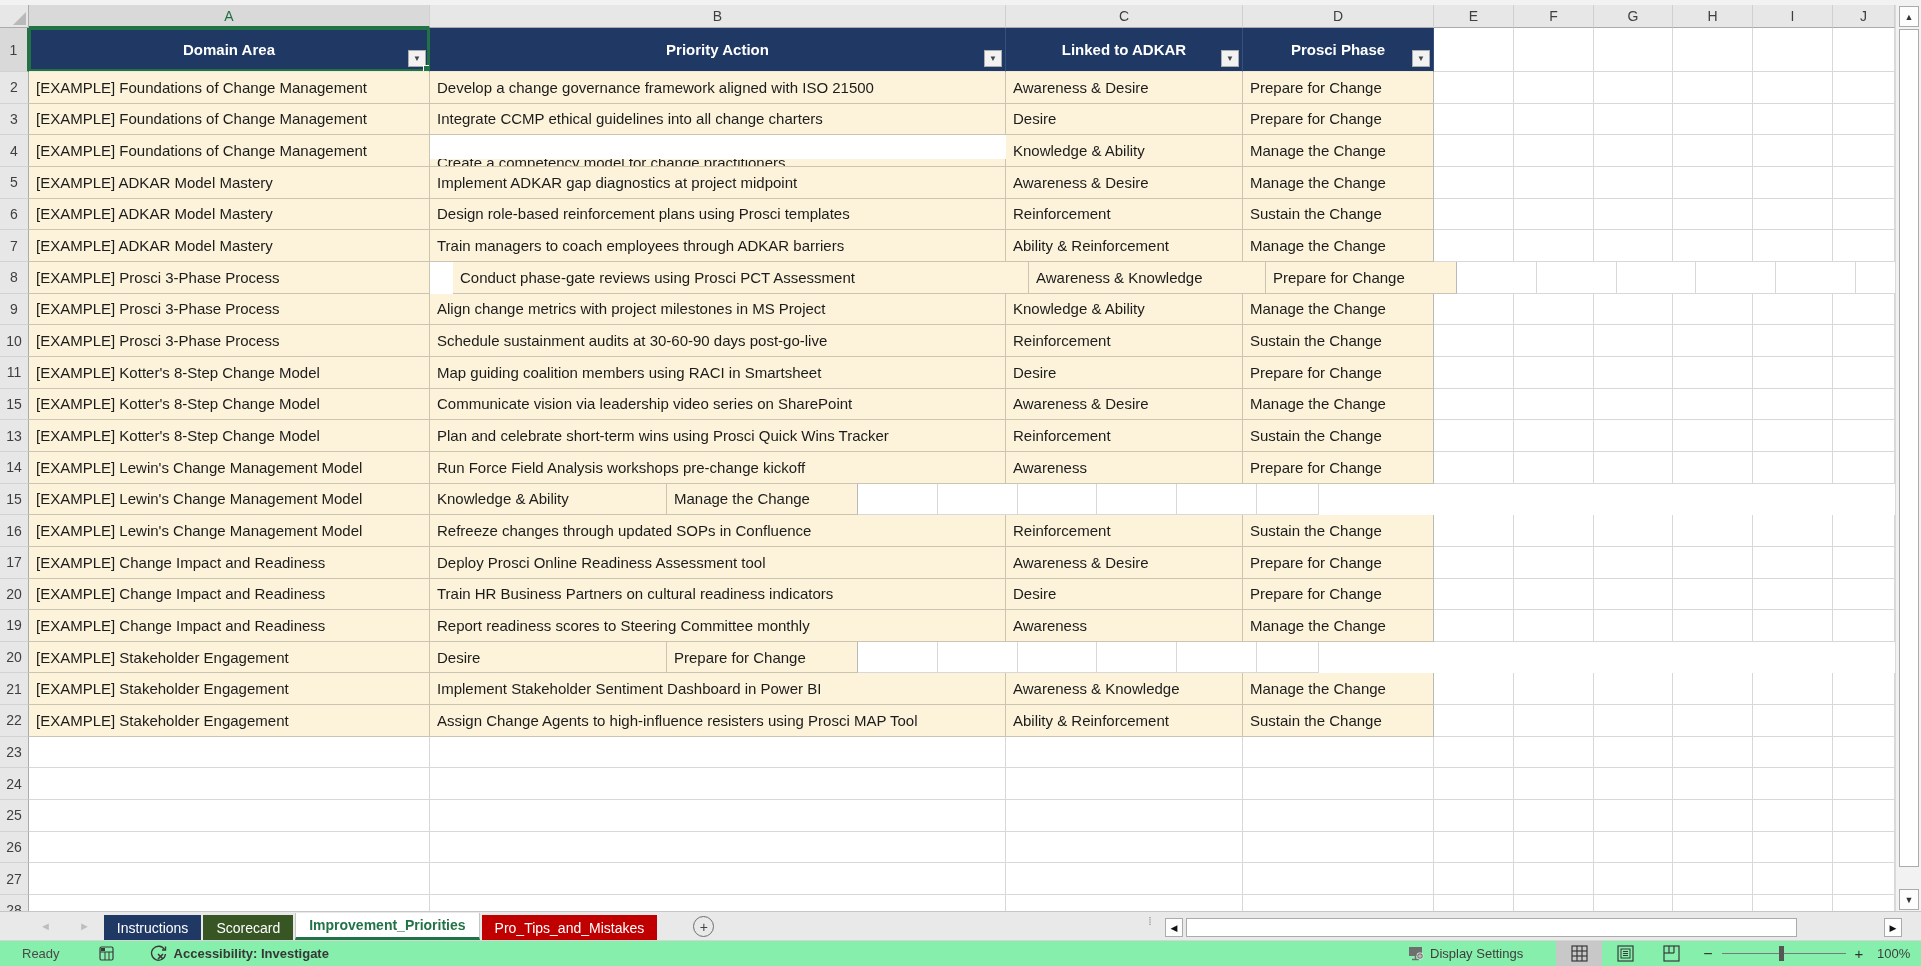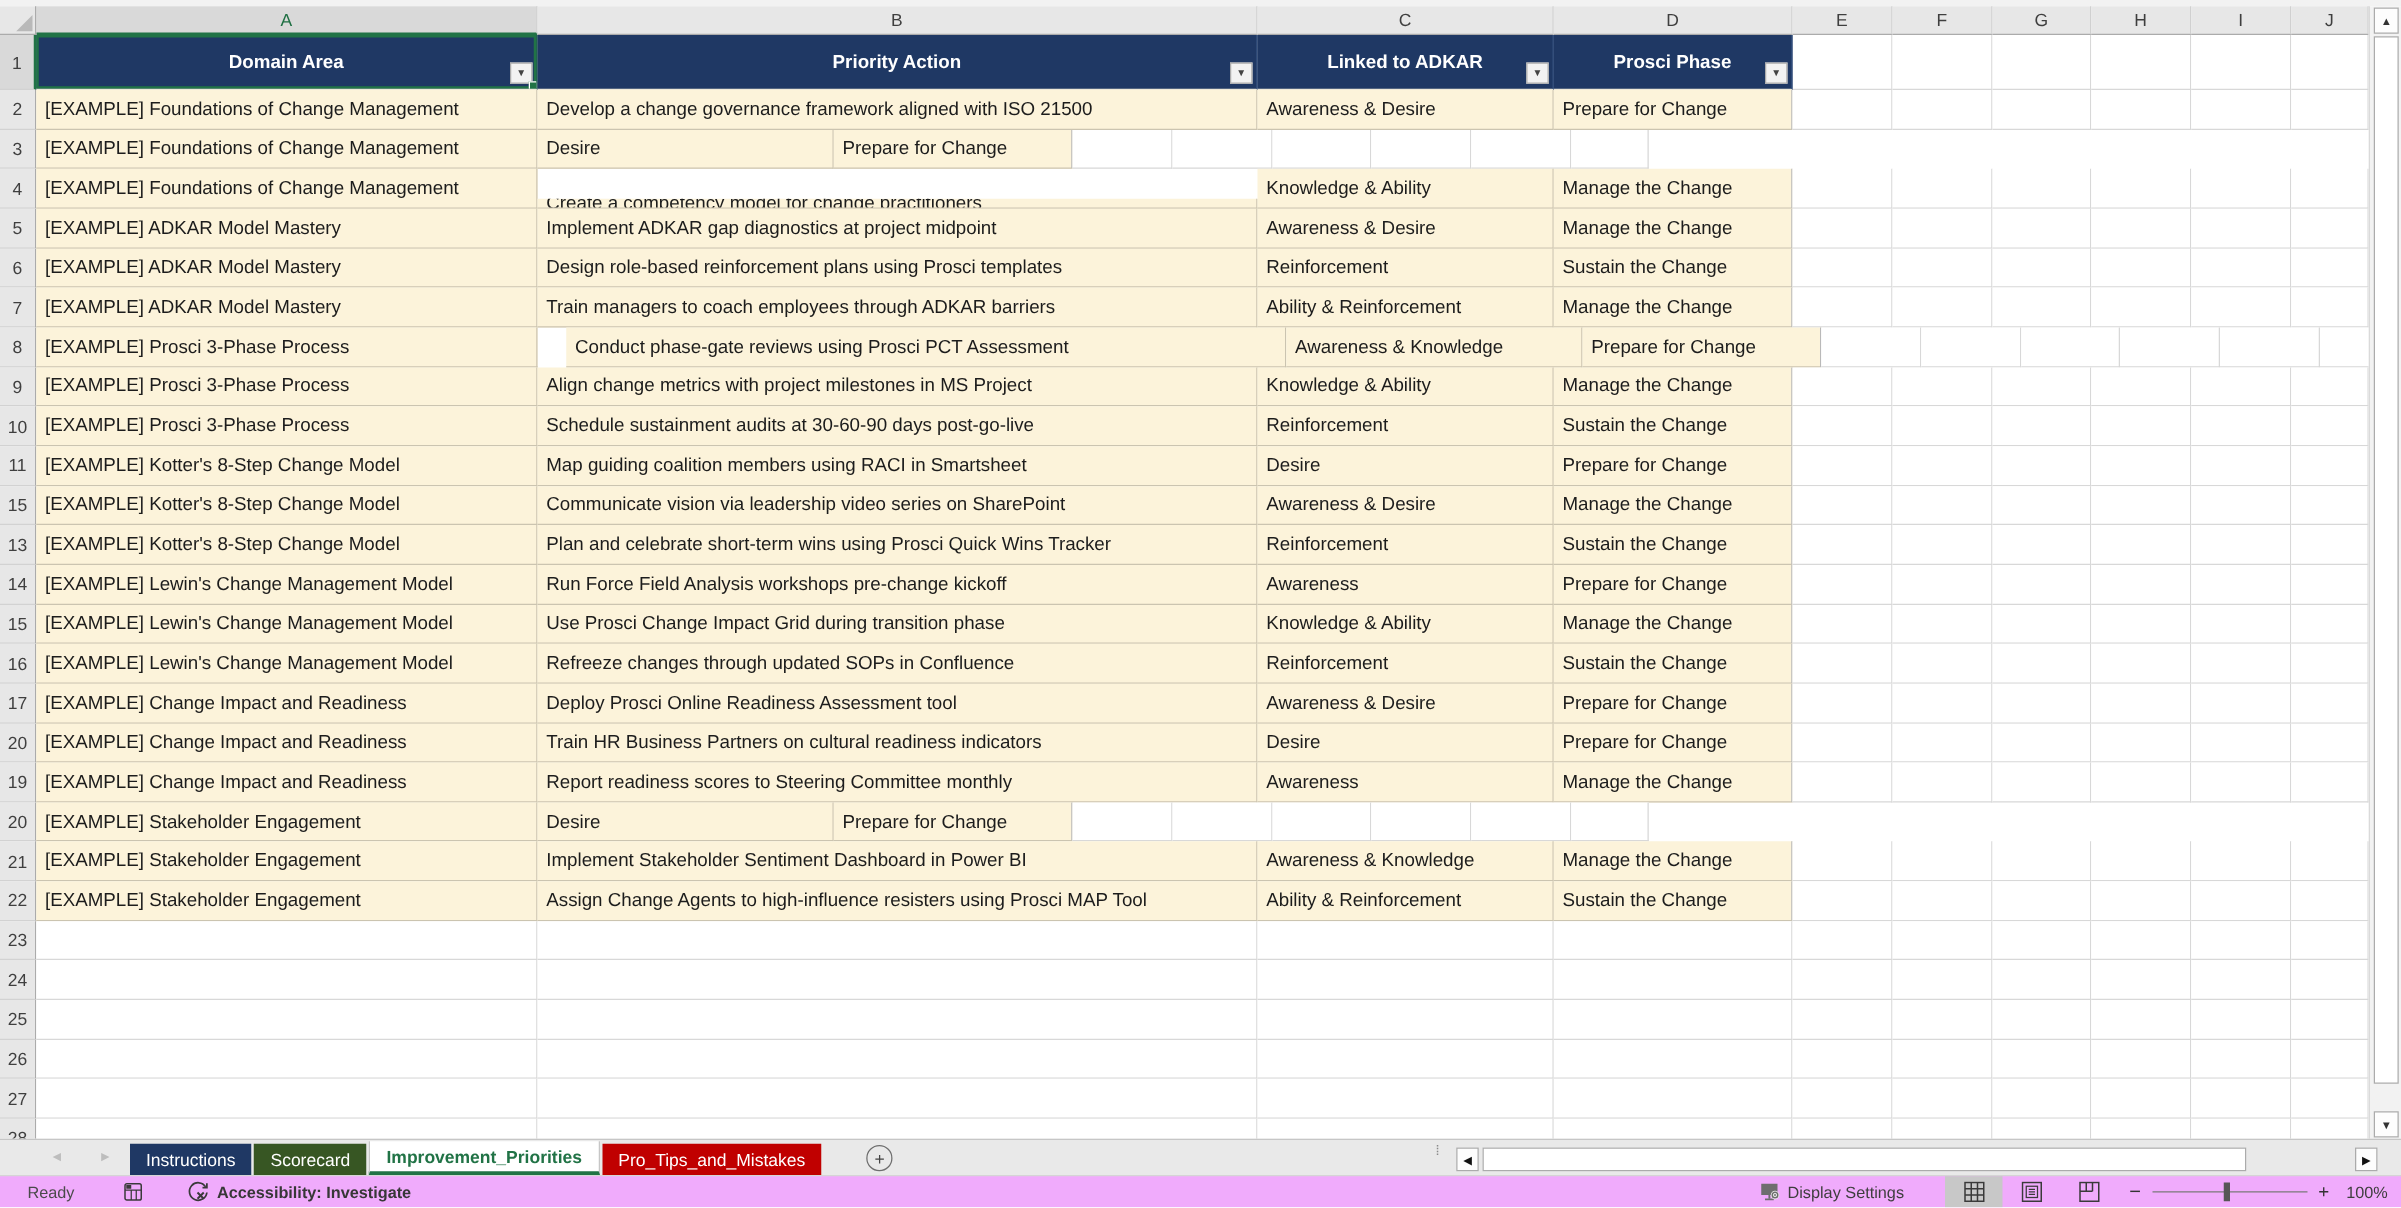--- a/index.html
+++ b/index.html
@@ -56,21 +56,21 @@
   .new-sheet { width:21px; height:21px; border:1px solid #6E6E6E; border-radius:50%; margin:0 0 3px 34px;
                display:flex; align-items:center; justify-content:center; font-size:14px; color:#444; background:transparent; }
   .splitter-dots { position:absolute; left:1146px; top:7px; color:#8A8A8A; font-size:11px; letter-spacing:0; line-height:5px; text-align:center; width:8px; }
   .hs-btn { position:absolute; top:6px; width:18px; height:19px; background:#FDFDFD; border:1px solid #ABABAB;
             display:flex; align-items:center; justify-content:center; font-size:9px; color:#111; }
   .hs-left { left:1165px; }
   .hs-right { left:1884px; }
   .hs-thumb { position:absolute; left:1186px; top:6px; width:611px; height:19px; background:#FFFFFF; border:1px solid #ABABAB; }
 
   
-  .statusbar { position:absolute; left:0; top:940px; width:1921px; height:26px; background:#f0abfc; border-top:1px solid #D5D5D5;
+  .statusbar { position:absolute; left:0; top:940px; width:1921px; height:26px; background:#86efac; border-top:1px solid #D5D5D5;
                font-size:13px; color:#4A4A4A; }
   .sb-left { position:absolute; left:22px; top:0; height:25px; display:flex; align-items:center; gap:0; }
   .sb-ready { margin-right:38px; }
   .sb-icon { display:flex; align-items:center; justify-content:center; }
   .sb-acc-text { font-weight:bold; color:#373737; margin-left:6px; }
   .sb-macro { margin-right:34px; }
   .display-settings { position:absolute; left:1408px; top:0; height:25px; display:flex; align-items:center; gap:5px; color:#3E3E3E; }
   .view-btns { position:absolute; left:1556px; top:0; height:25px; display:flex; }
   .view-btn { width:46px; height:25px; display:flex; align-items:center; justify-content:center; }
   .view-btn.active { background:#C8C8C8; }
@@ -148,20 +148,21 @@
         <div class="ecell" style="width: 80px;"></div>
         <div class="ecell" style="width: 80px;"></div>
         <div class="ecell" style="width: 79px;"></div>
         <div class="ecell" style="width: 80px;"></div>
         <div class="ecell" style="width: 80px;"></div>
         <div class="ecell" style="width: 62px;"></div>
       </div>
       <div class="row" style="height: 31.66px;">
         <div class="rh">3</div>
         <div class="dcell" style="width: 401px;">[EXAMPLE] Foundations of Change Management</div>
+        <div class="dcell" style="width: 576px;">Integrate CCMP ethical guidelines into all change charters</div>
         <div class="dcell" style="width: 237px;">Desire</div>
         <div class="dcell last" style="width: 191px;">Prepare for Change</div>
         <div class="ecell" style="width: 80px;"></div>
         <div class="ecell" style="width: 80px;"></div>
         <div class="ecell" style="width: 79px;"></div>
         <div class="ecell" style="width: 80px;"></div>
         <div class="ecell" style="width: 80px;"></div>
         <div class="ecell" style="width: 62px;"></div>
       </div>
       <div class="row" style="height: 31.66px;">
@@ -303,21 +304,20 @@
         <div class="ecell" style="width: 80px;"></div>
         <div class="ecell" style="width: 80px;"></div>
         <div class="ecell" style="width: 79px;"></div>
         <div class="ecell" style="width: 80px;"></div>
         <div class="ecell" style="width: 80px;"></div>
         <div class="ecell" style="width: 62px;"></div>
       </div>
       <div class="row" style="height: 31.66px;">
         <div class="rh">15</div>
         <div class="dcell" style="width: 401px;">[EXAMPLE] Lewin's Change Management Model</div>
-        <div class="dcell" style="width: 576px;">Use Prosci Change Impact Grid during transition phase</div>
         <div class="dcell" style="width: 237px;">Knowledge &amp; Ability</div>
         <div class="dcell last" style="width: 191px;">Manage the Change</div>
         <div class="ecell" style="width: 80px;"></div>
         <div class="ecell" style="width: 80px;"></div>
         <div class="ecell" style="width: 79px;"></div>
         <div class="ecell" style="width: 80px;"></div>
         <div class="ecell" style="width: 80px;"></div>
         <div class="ecell" style="width: 62px;"></div>
       </div>
       <div class="row" style="height: 31.66px;">

